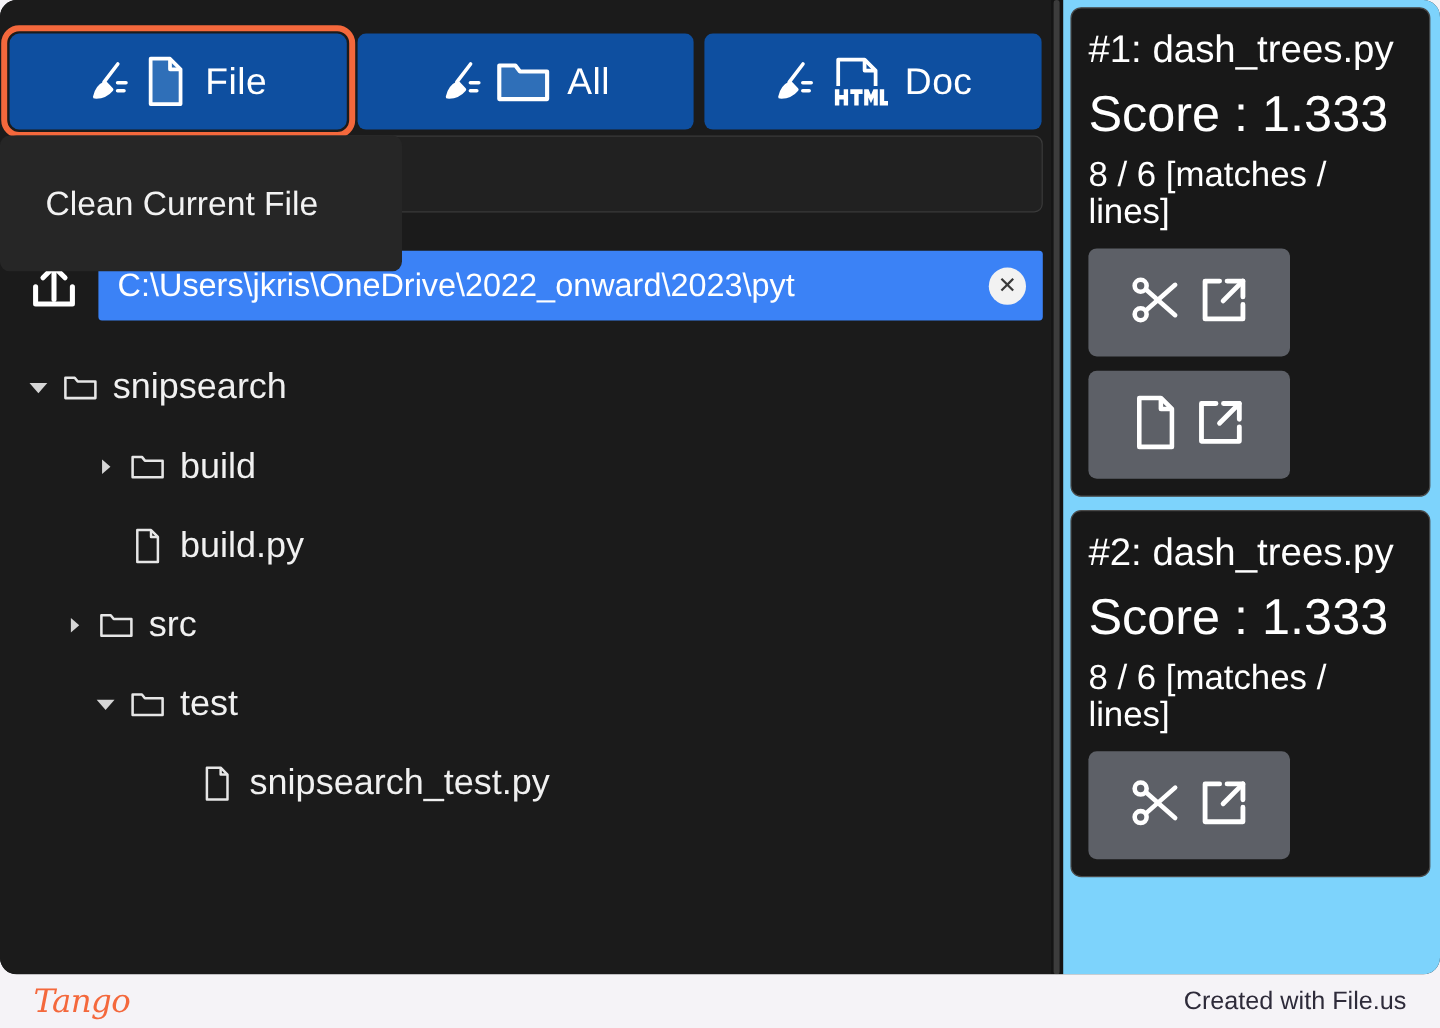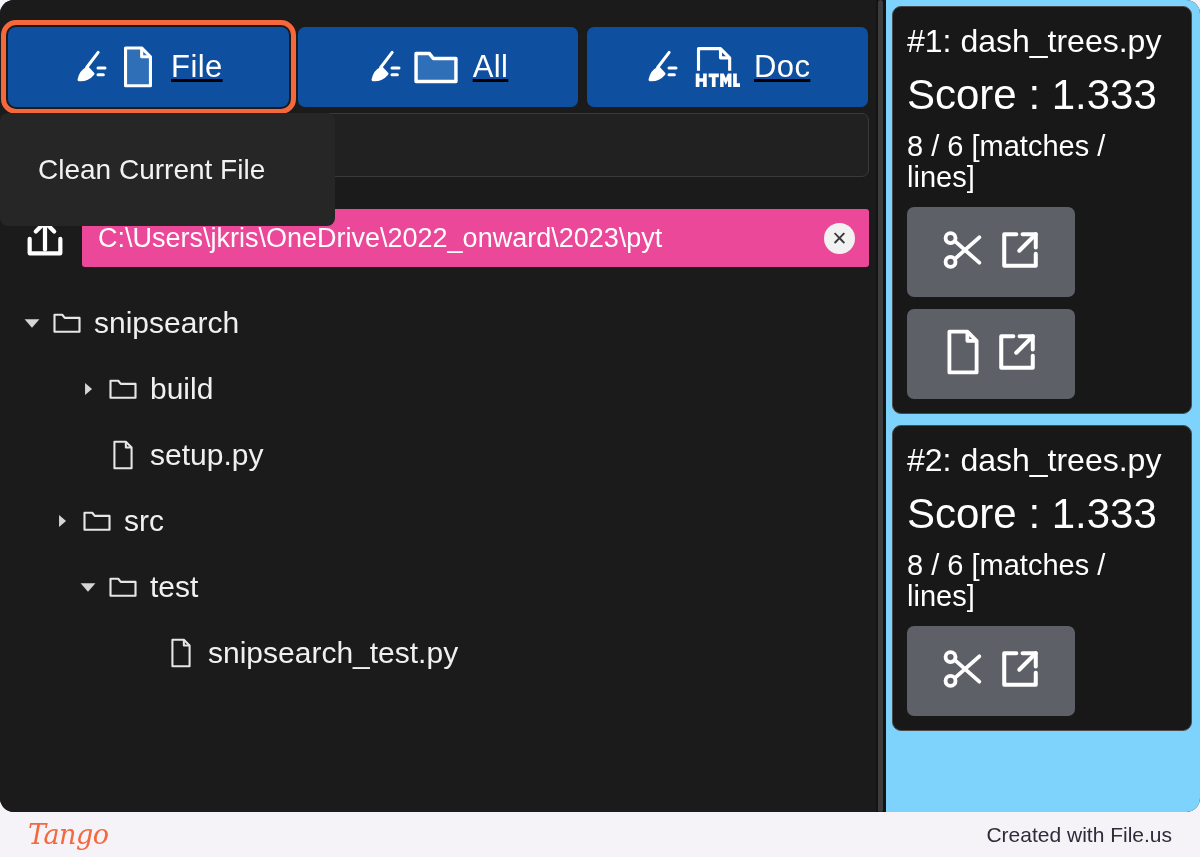--- a/index.html
+++ b/index.html
@@ -43,30 +43,29 @@
     width: 876px;
     height: 812px;
     background: #1b1b1b;
     flex: 0 0 876px;
     overflow: hidden;
   }
 
   
   #toolbar {
     position: absolute;
-    left: 0; top: 16px;
+    left: 0; top: 0;
     width: 876px;
     height: 108px;
     display: flex;
     flex-direction: row;
-    align-items: flex-start;
+    align-items: flex-end;
     box-sizing: border-box;
     padding: 11px 8px 0 8px;
     gap: 9px;
-    text-decoration: underline;
   }
   .tab-btn {
     position: relative;
     height: 80px;
     background: #0e4fa0;
     border: none;
     border-radius: 7px;
     display: flex;
     flex-direction: row;
     align-items: center;
@@ -141,21 +140,21 @@
     align-items: center;
     justify-content: center;
     cursor: pointer;
     padding: 0;
     flex: 0 0 58px;
   }
   #path-field {
     position: relative;
     flex: 1 1 auto;
     height: 58px;
-    background: #ec4899;
+    background: #3b82f6;
     border-radius: 3px;
     display: flex;
     flex-direction: row;
     align-items: center;
     padding: 0 14px 0 16px;
     box-sizing: border-box;
     overflow: hidden;
   }
   #path-text {
     color: #ffffff;
@@ -435,21 +434,21 @@
         </div>
 
         <div class="tree-row" style="padding-left:70px;">
           <span class="tree-caret spacer"></span>
           <span class="tree-icon">
             <svg width="26" height="32" viewBox="0 0 20 24" fill="none" stroke="#e6e6e6" stroke-width="1.6" stroke-linejoin="round">
               <path d="M3.4 1.8 L12.2 1.8 L16.6 6.2 L16.6 22.2 L3.4 22.2 Z"></path>
               <path d="M12.2 1.8 L12.2 6.2 L16.6 6.2"></path>
             </svg>
           </span>
-          <span class="tree-name">setup.py</span>
+          <span class="tree-name">build.py</span>
         </div>
 
         <div class="tree-row" style="padding-left:44px;">
           <span class="tree-caret">
             <svg width="18" height="18" viewBox="0 0 16 16" fill="#d6d6d6">
                 <path d="M5.4 2.6 L11.6 8 L5.4 13.4 Z"></path>
               </svg>
           </span>
           <span class="tree-icon">
             <svg width="30" height="26" viewBox="0 0 24 20" fill="none" stroke="#e6e6e6" stroke-width="1.7" stroke-linejoin="round">

